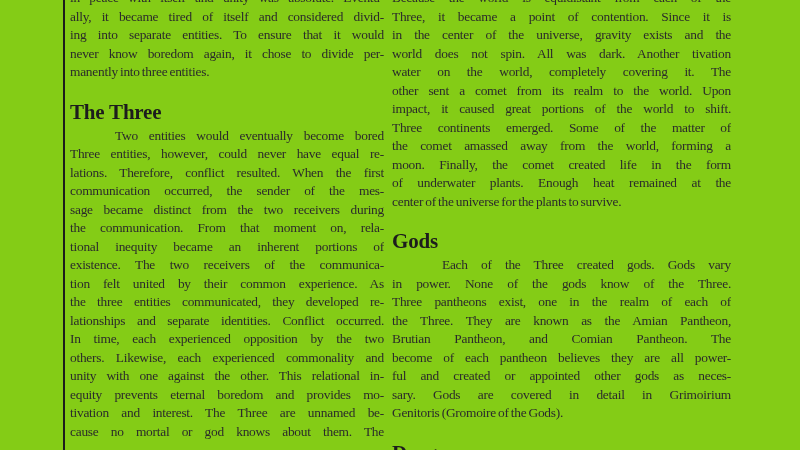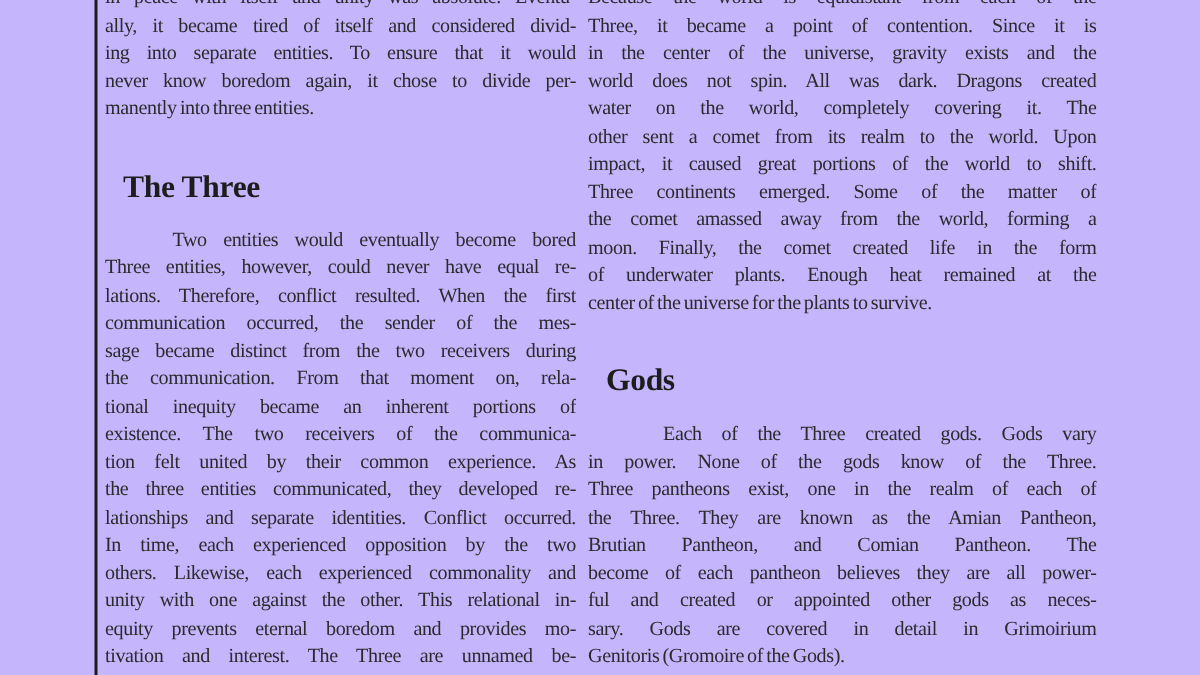--- a/index.html
+++ b/index.html
@@ -7,21 +7,21 @@
     padding: 0;
     width: 800px;
     height: 450px;
     overflow: hidden;
     background: #ffffff;
   }
   .page {
     position: absolute;
     left: 0; top: 0;
     width: 800px; height: 450px;
-    background: #c4b5fd;
+    background: #84cc16;
     font-family: "Liberation Serif", "DejaVu Serif", serif;
     color: #2b2b2b;
   }
   .margin-rule {
     position: absolute;
     left: 63px; top: 0;
     width: 2px; height: 450px;
     background: #1c1c1c;
   }
   .col {
@@ -38,21 +38,21 @@
     letter-spacing: -0.25px;
     word-spacing: -1px;
     white-space: nowrap;
     overflow: hidden;
     text-align: justify;
     text-align-last: justify;
   }
   .line.flush { text-align-last: left; }
   .heading {
     height: 43px;
-    margin: 12px;
+    margin: 0;
     padding: 0 0 2px 0;
     display: flex;
     align-items: flex-end;
     font-size: 21px;
     font-weight: 700;
     color: #1d1d1d;
     letter-spacing: -0.2px;
   }
 </style>
 </head>
@@ -90,21 +90,21 @@
         <div class="line">tivation and interest. The Three are unnamed be-</div>
         <div class="line">cause no mortal or god knows about them. The</div>
       </div>
   </div>
 
   <div class="col col-right">
     <div class="para">
         <div class="line">Because the world is equidistant from each of the</div>
         <div class="line">Three, it became a point of contention. Since it is</div>
         <div class="line">in the center of the universe, gravity exists and the</div>
-        <div class="line">world does not spin. All was dark. Dragons created</div>
+        <div class="line">world does not spin. All was dark. Another tivation</div>
         <div class="line">water on the world, completely covering it. The</div>
         <div class="line">other sent a comet from its realm to the world. Upon</div>
         <div class="line">impact, it caused great portions of the world to shift.</div>
         <div class="line">Three continents emerged. Some of the matter of</div>
         <div class="line">the comet amassed away from the world, forming a</div>
         <div class="line">moon. Finally, the comet created life in the form</div>
         <div class="line">of underwater plants. Enough heat remained at the</div>
         <div class="line flush">center of the universe for the plants to survive.</div>
       </div>
     <h2 class="heading">Gods</h2>

